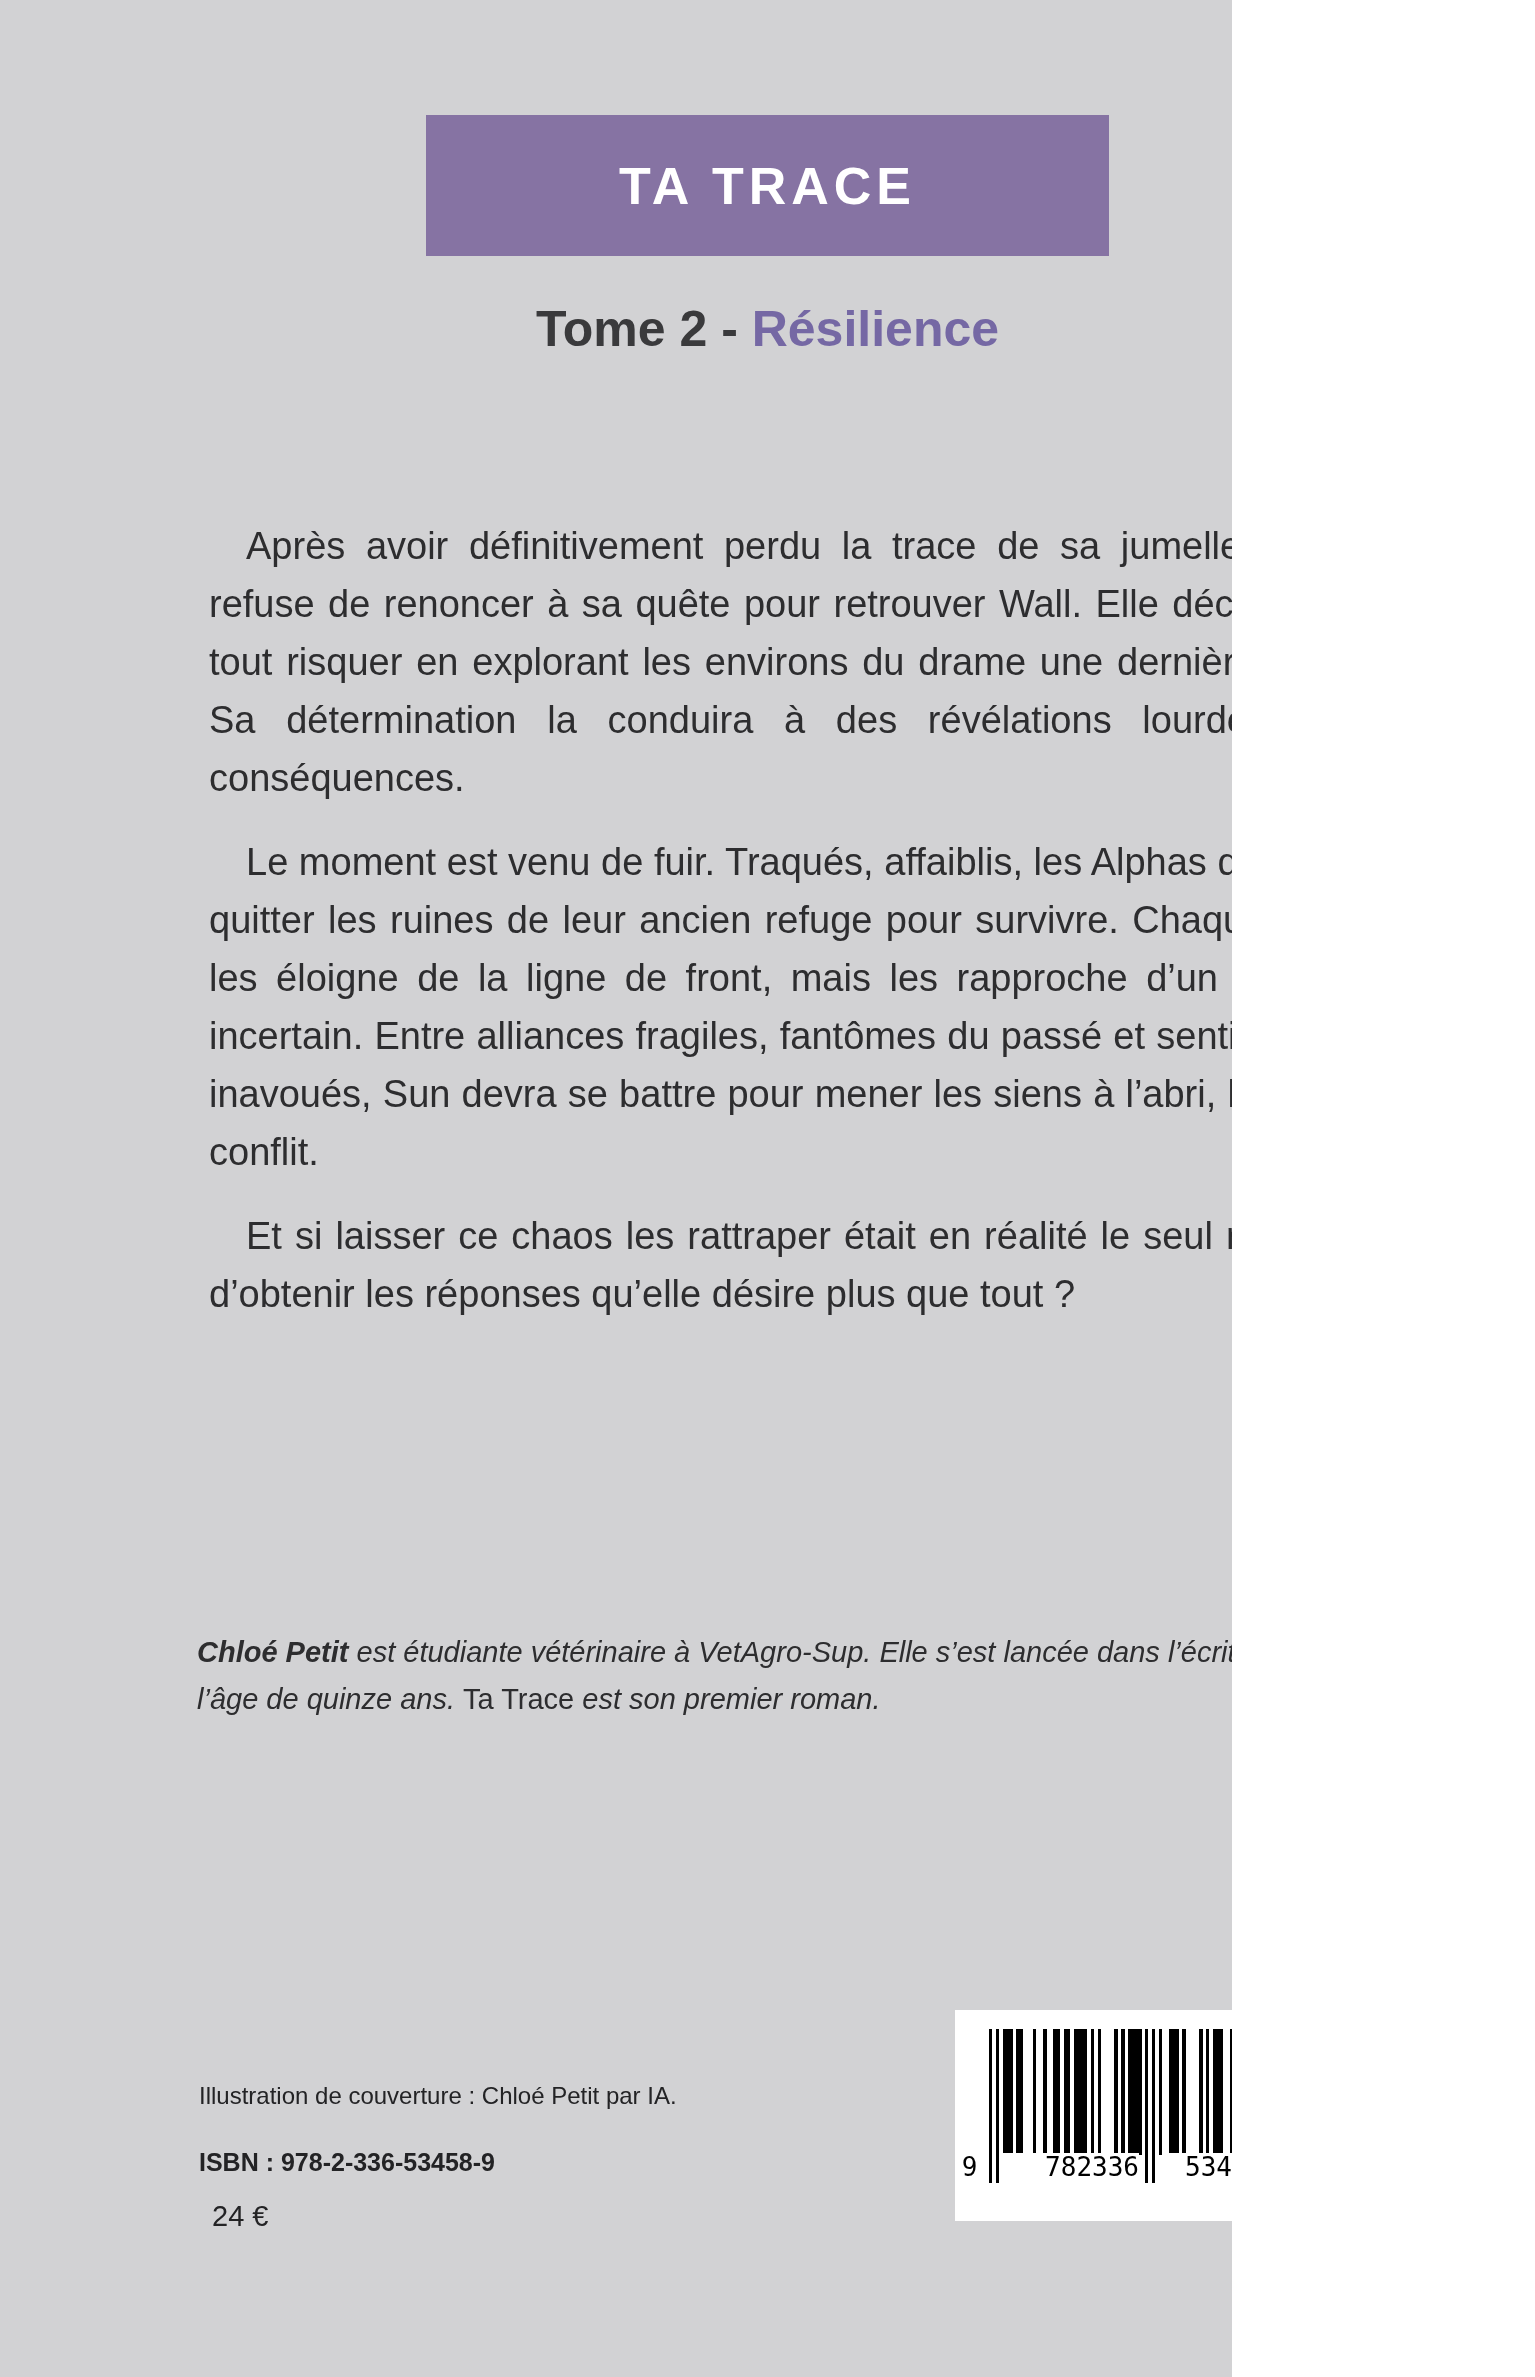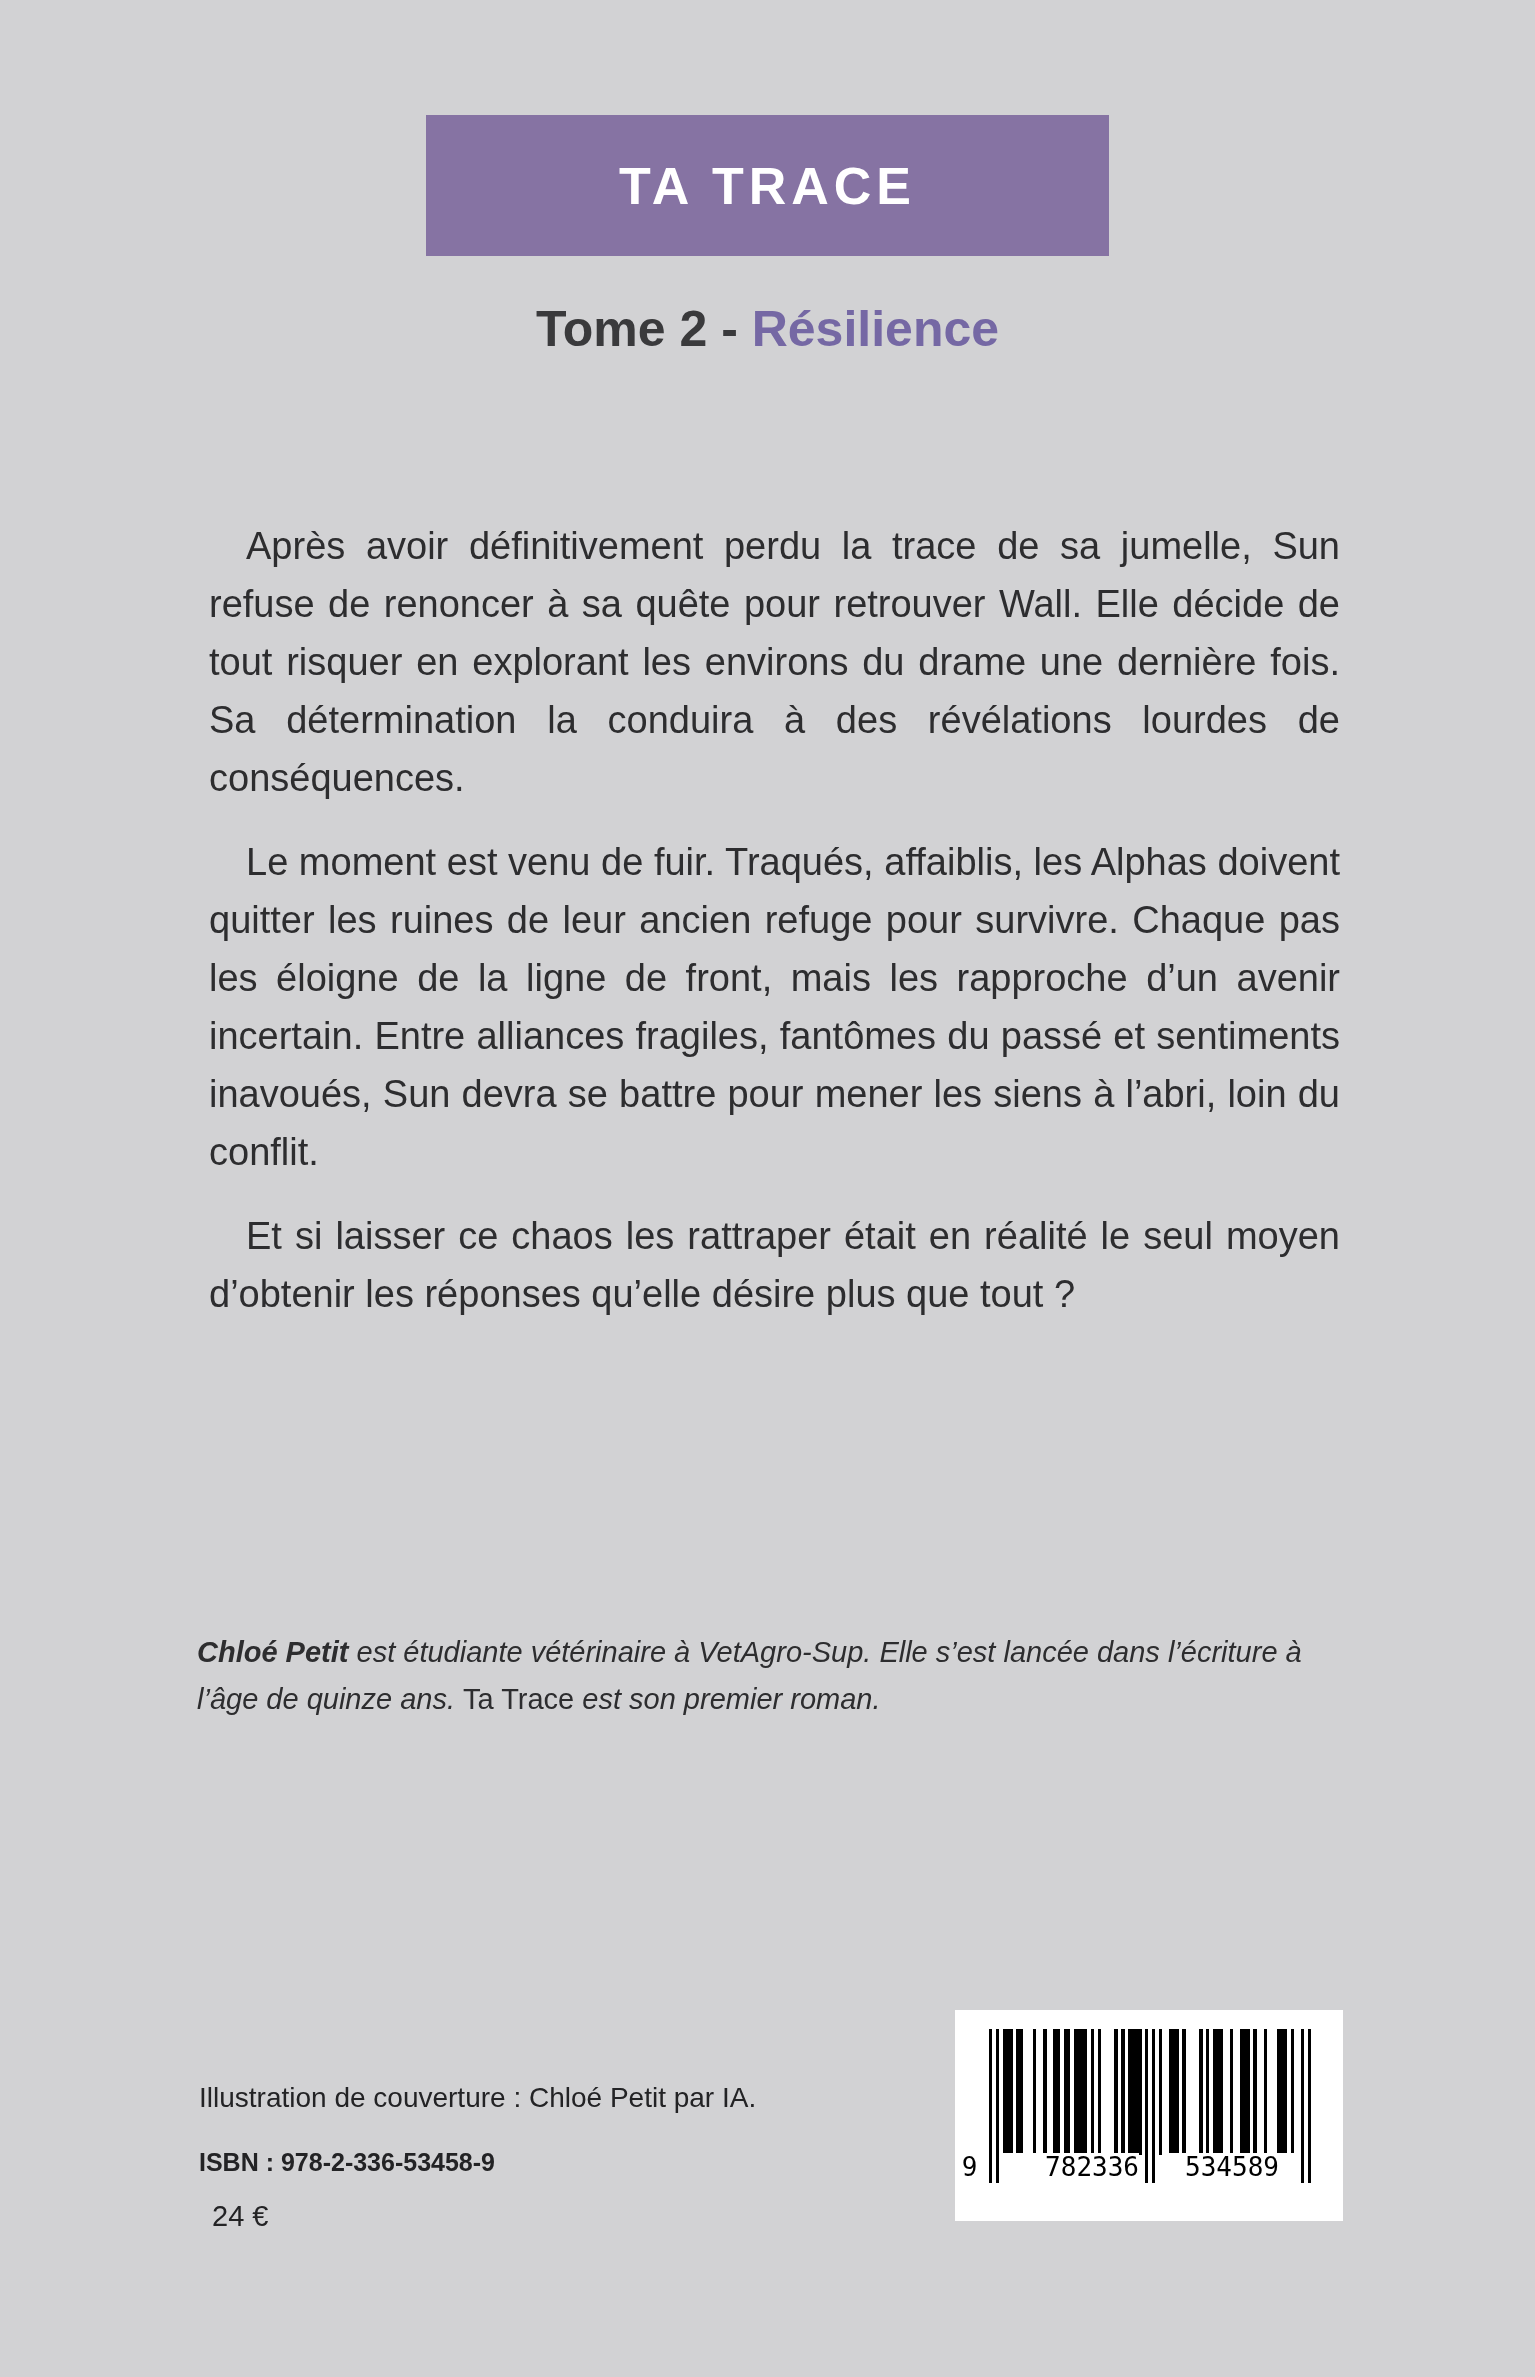--- a/index.html
+++ b/index.html
@@ -1,18 +1,18 @@
 <!DOCTYPE html>
 <html style="font-size:13.4px"><head>
 <meta charset="utf-8">
 <style>
   html, body { margin: 0; padding: 0; }
   .page {
     position: relative;
-    width: 1535px;
+    width: 1232px;
     height: 2377px;
     background: #d2d2d4;
     font-family: "Liberation Sans", sans-serif;
     color: #2d2d2f;
     overflow: hidden;
   }
 
   
   .banner {
     position: absolute;
@@ -73,21 +73,21 @@
     color: #2d2d2f;
   }
   .bio .author { font-weight: bold; }
   .bio .roman { font-style: normal; }
 
   
   .illustration-credit {
     position: absolute;
     left: 199px;
     top: 2082px;
-    font-size: 28px;
+    font-size: 24px;
     color: #232325;
   }
   .isbn {
     position: absolute;
     left: 199px;
     top: 2148px;
     font-size: 25px;
     color: #232325;
     font-weight: bold;
   }

